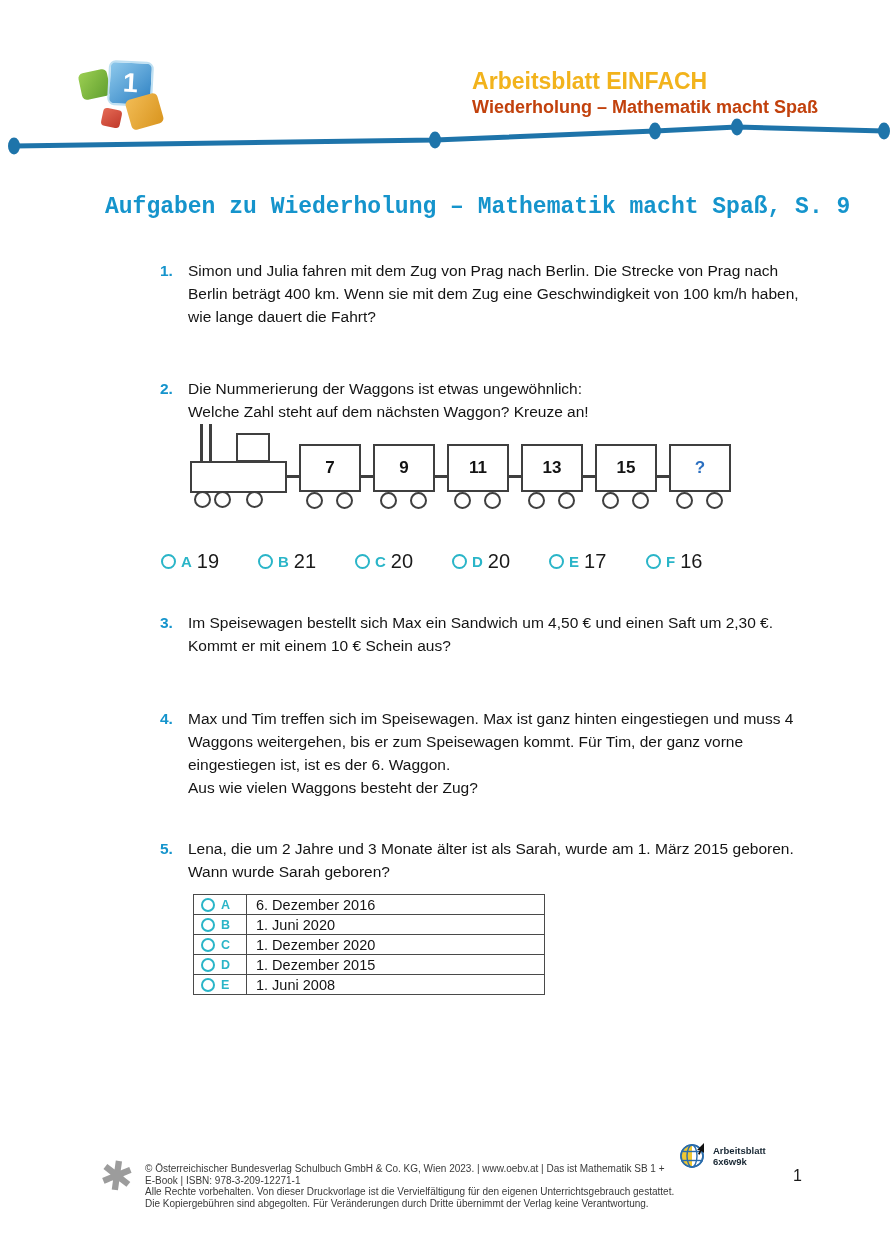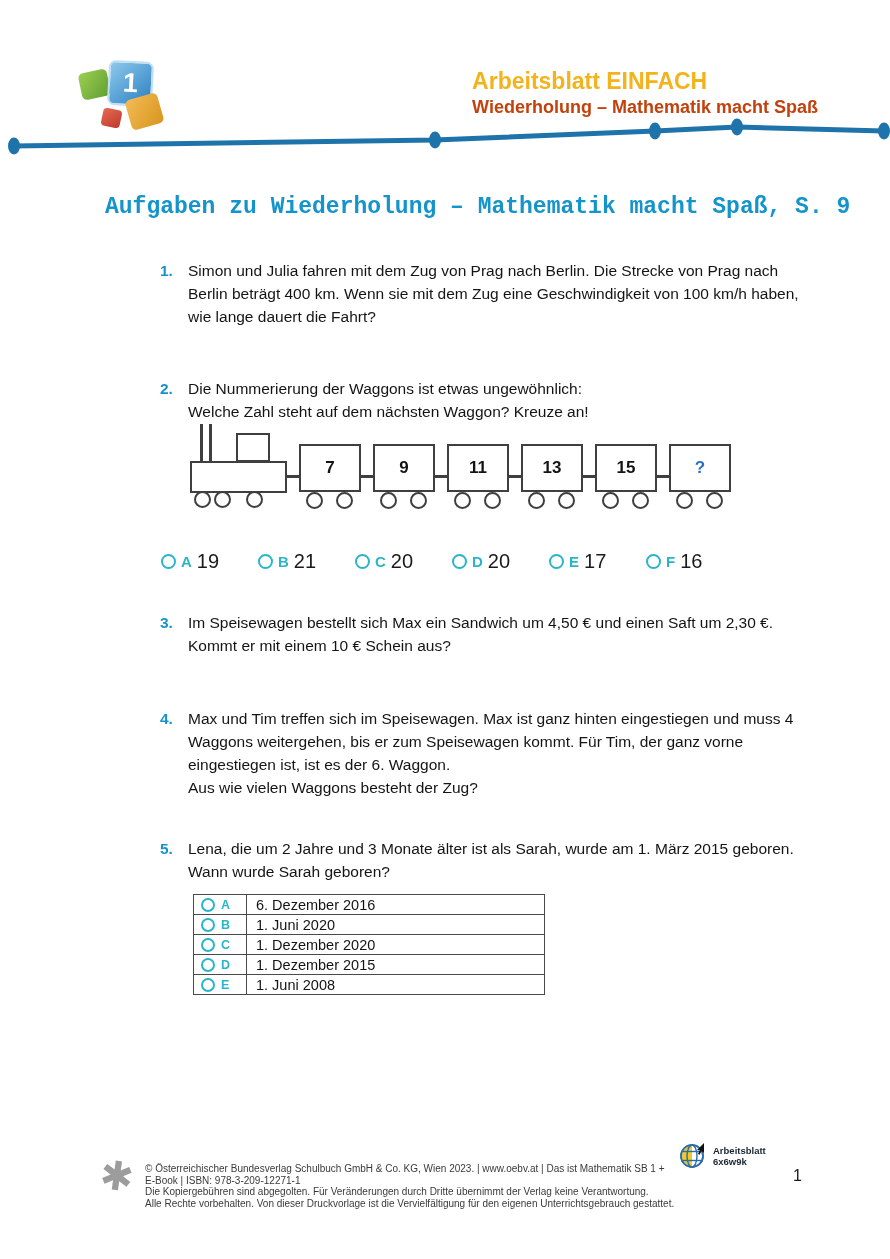--- a/index.html
+++ b/index.html
@@ -271,22 +271,22 @@
             </span>
           </td>
         <td class="c2">1. Juni 2008</td>
       </tr>
     </tbody>
   </table>
 
   <div class="f-asterisk">✱</div>
   <div class="f-legal">
     <div>© Österreichischer Bundesverlag Schulbuch GmbH &amp; Co. KG, Wien 2023. | www.oebv.at | Das ist Mathematik SB 1 + E-Book | ISBN: 978-3-209-12271-1</div>
+    <div>Alle Rechte vorbehalten. Von dieser Druckvorlage ist die Vervielfältigung für den eigenen Unterrichtsgebrauch gestattet.</div>
     <div>Die Kopiergebühren sind abgegolten. Für Veränderungen durch Dritte übernimmt der Verlag keine Verantwortung.</div>
-    <div>Alle Rechte vorbehalten. Von dieser Druckvorlage ist die Vervielfältigung für den eigenen Unterrichtsgebrauch gestattet.</div>
   </div>
 
   <div class="f-ws">
     <svg width="28" height="28" viewBox="0 0 28 28">
       <circle cx="13" cy="14" r="11" fill="#ffffff" stroke="#2a6cab" stroke-width="1.6"></circle>
       <path d="M13,3 A11,11 0 0 0 13,25 Z" fill="#f0c832" stroke="none"></path>
       <ellipse cx="13" cy="14" rx="5" ry="11" fill="none" stroke="#2a6cab" stroke-width="1.4"></ellipse>
       <line x1="3.2" y1="9.5" x2="22.8" y2="9.5" stroke="#2a6cab" stroke-width="1.4"></line>
       <line x1="3.2" y1="18.5" x2="22.8" y2="18.5" stroke="#2a6cab" stroke-width="1.4"></line>
       <circle cx="13" cy="14" r="11" fill="none" stroke="#2a6cab" stroke-width="1.6"></circle>

